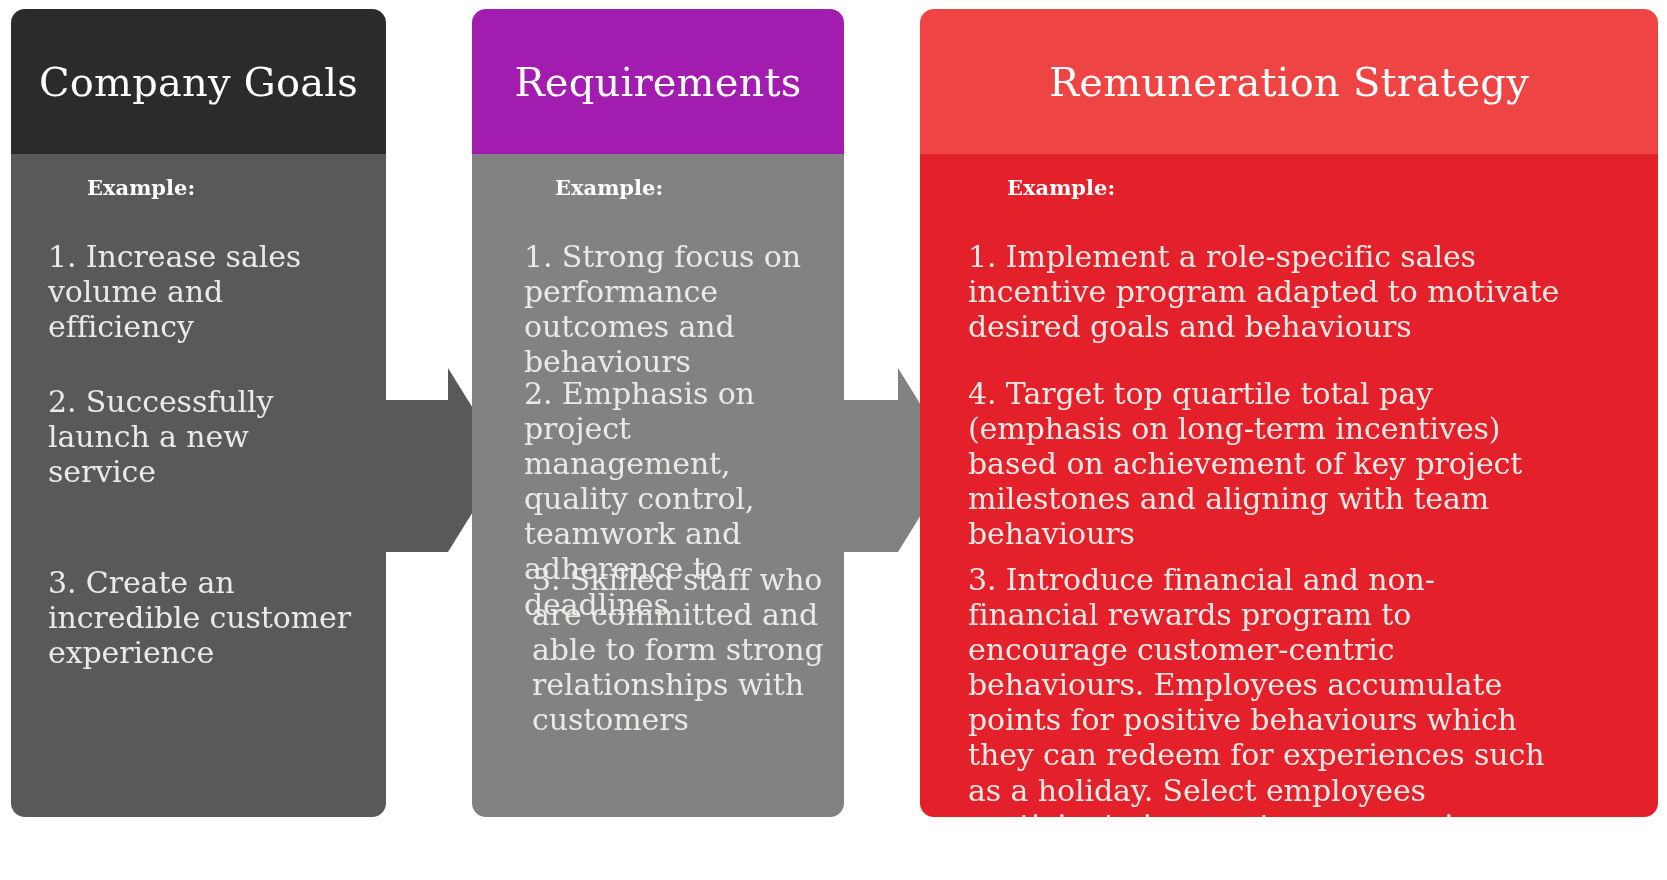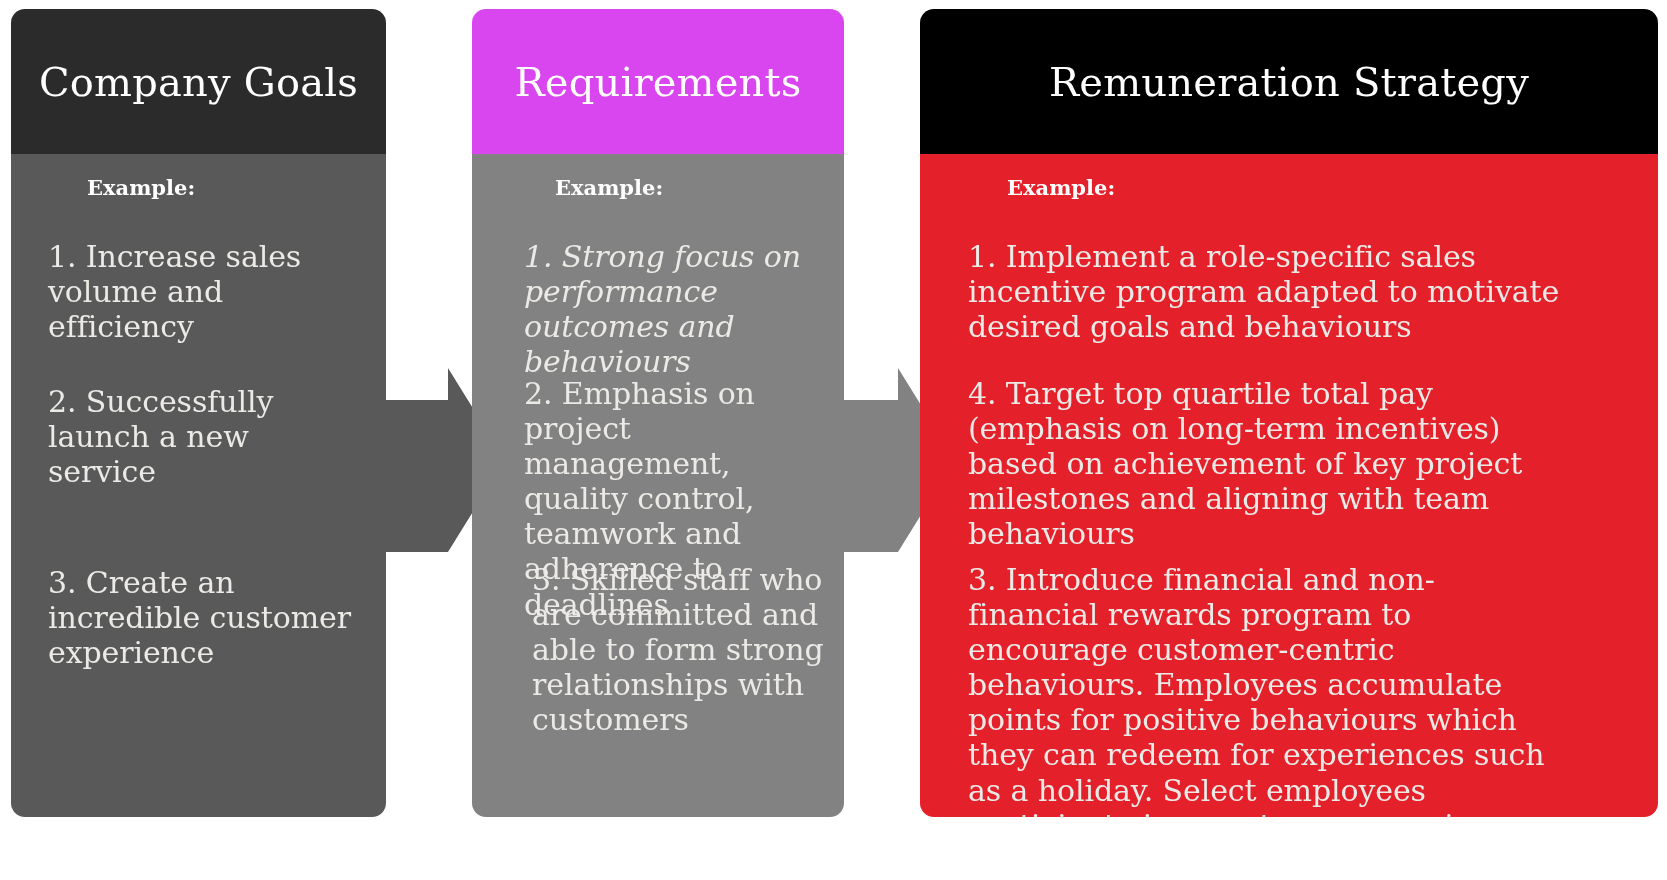--- a/index.html
+++ b/index.html
@@ -94,36 +94,36 @@
   #col-1 .i2 { top: 230px; }
   #col-1 .i3 { top: 411px; }
 
   
   #col-2 {
     left: 472px;
     top: 9px;
     width: 372px;
     height: 808px;
   }
-  #col-2 .col-head { background: #d946ef; }
+  #col-2 .col-head { background: #a21caf; }
   #col-2 .col-body { background: #828282; }
   #col-2 .example-label { left: 44px; top: 22px; }
   #col-2 .item { width: 306px; }
-  #col-2 .i1 { left: 52px; top: 85px; font-style: italic; }
+  #col-2 .i1 { left: 52px; top: 85px; }
   #col-2 .i2 { left: 52px; top: 222px; }
   #col-2 .i3 { left: 60px; top: 408px; }
 
   
   #col-3 {
     left: 920px;
     top: 9px;
     width: 738px;
     height: 808px;
   }
-  #col-3 .col-head { background: #000000; }
+  #col-3 .col-head { background: #ef4444; }
   #col-3 .col-body { background: #e4202b; }
   #col-3 .example-label { left: 48px; top: 22px; }
   #col-3 .item { width: 596px; }
   #col-3 .i1 { left: 48px; top: 85px; }
   #col-3 .i2 { left: 48px; top: 222px; }
   #col-3 .i3 { left: 48px; top: 408px; }
 
   
   .arrow {
     position: absolute;

